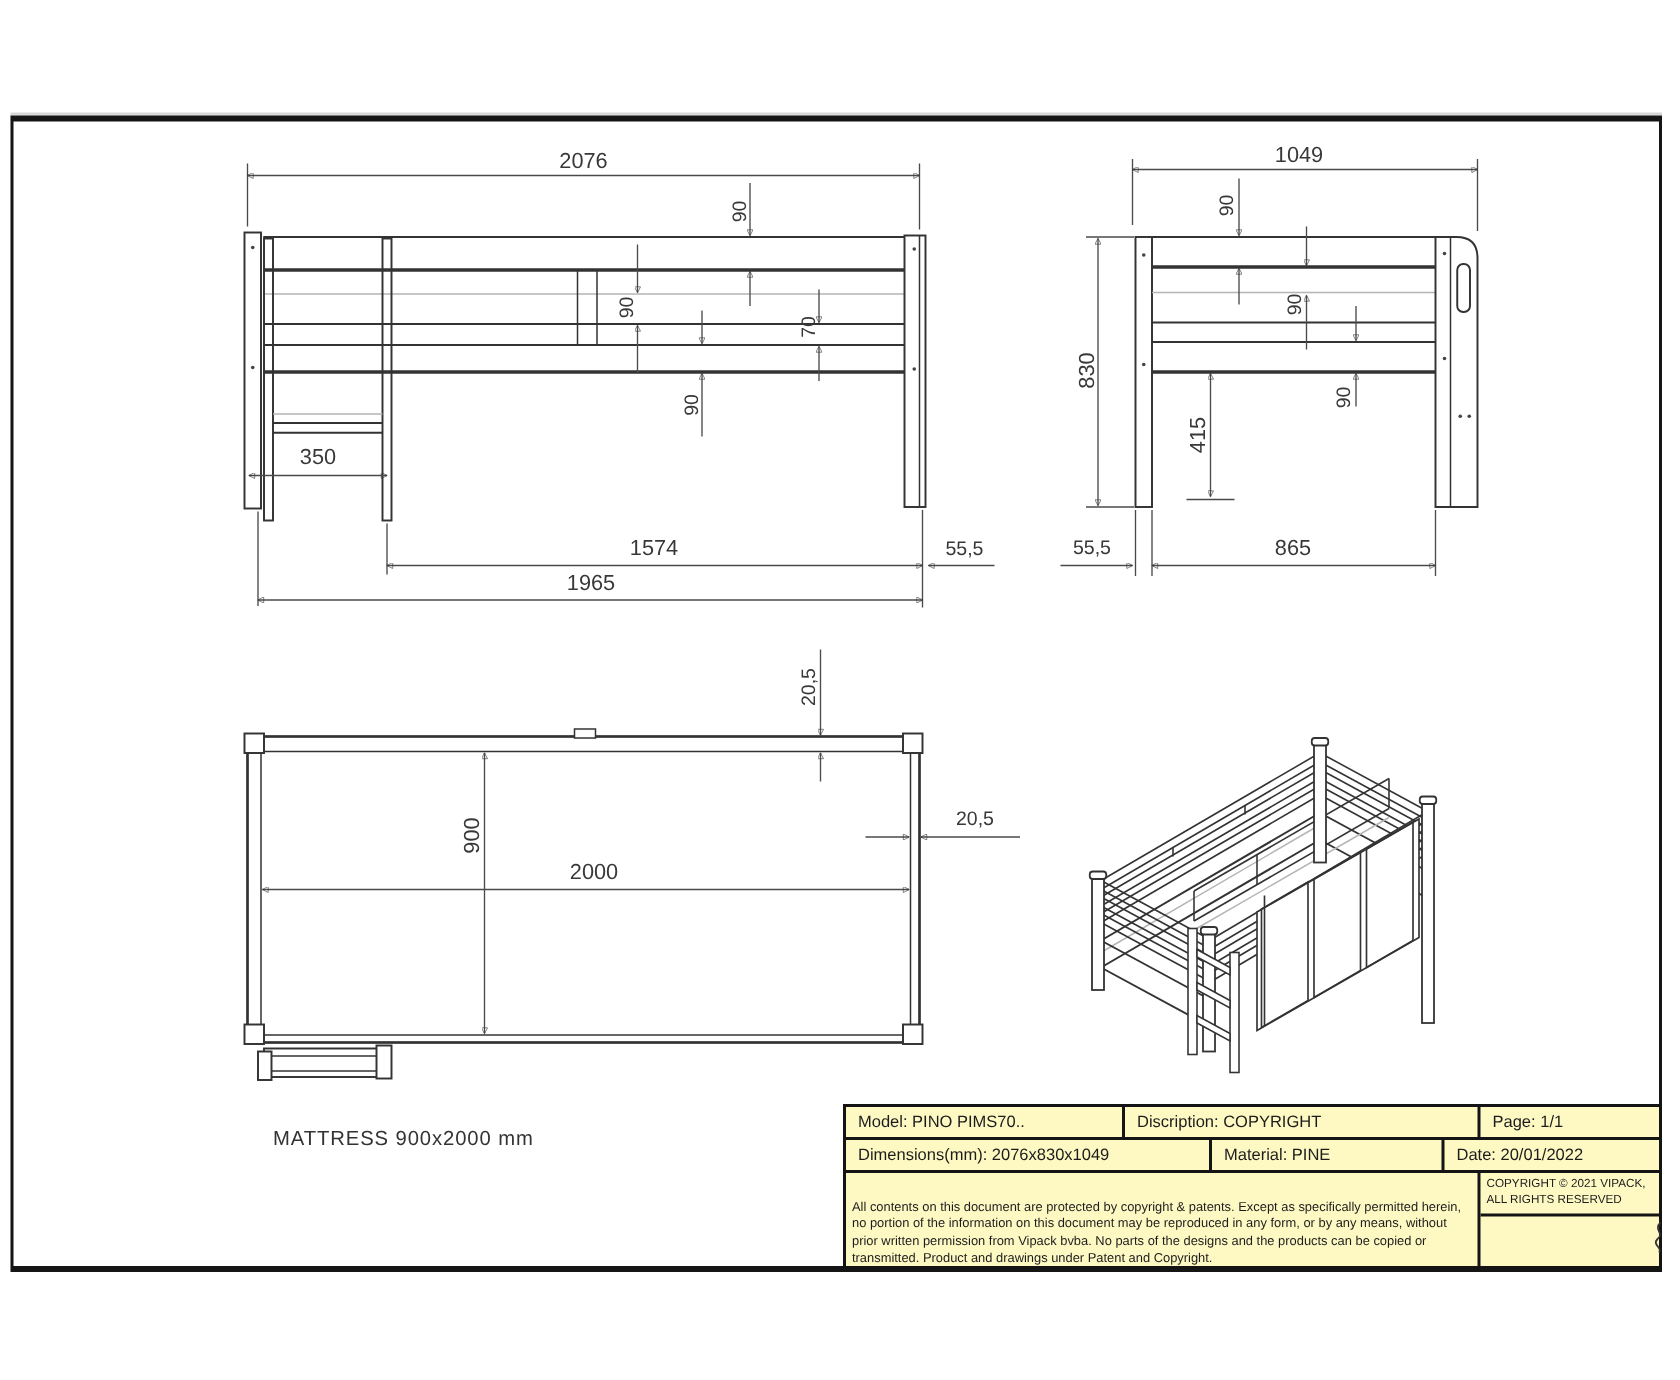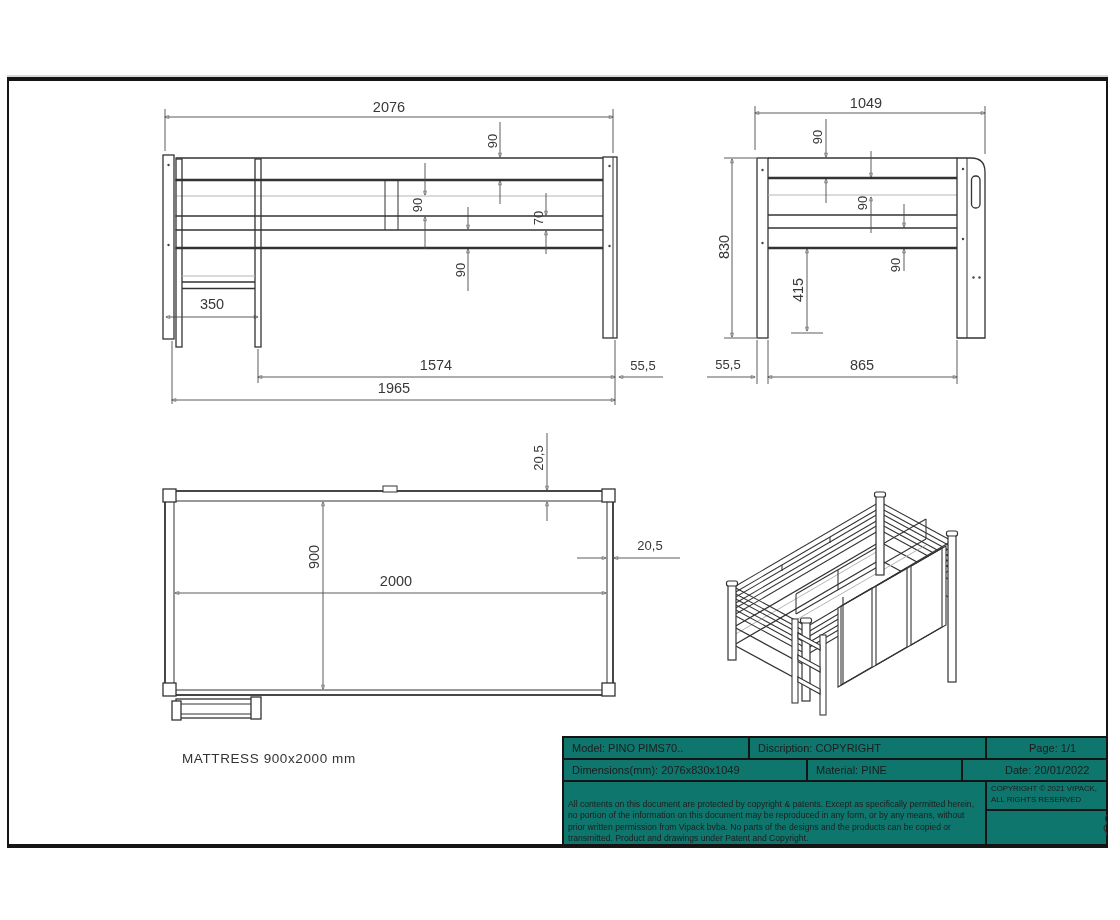--- a/index.html
+++ b/index.html
@@ -17,26 +17,26 @@
   .light{stroke:#b5b5b5;stroke-width:1;}
   .dim{stroke:#4a4a4a;stroke-width:0.9;}
   .wfill{fill:#fff;}
   .dot{fill:#444;stroke:none;}
   text.dt{font-family:"Liberation Sans",sans-serif;font-size:13px;fill:#383838;stroke:none;}
   text.dtl{font-size:14.5px;}
   .mattress-note{position:absolute;left:170px;top:751px;font-size:13.5px;color:#333;
                  letter-spacing:0.6px;margin-left:12px;}
   
   .tb{position:absolute;left:562px;top:736px;width:546px;height:110px;box-sizing:border-box;
-      border:2px solid #141414;background:#0f766e;font-size:11px;color:#1c1c1c;display:flex;
+      border:2px solid #141414;background:#fef9c3;font-size:11px;color:#1c1c1c;display:flex;
       flex-direction:column;}
   .tb-row{display:flex;box-sizing:border-box;border-bottom:2px solid #141414;}
   .tb-cell{box-sizing:border-box;padding:0 0 0 8px;display:flex;align-items:center;
            border-right:2px solid #141414;height:100%;}
-  .tb-cell.last{border-right:none;flex:1;margin-left:34px;}
+  .tb-cell.last{border-right:none;flex:1;}
   .r1{height:27px;}
   .r2{height:28px;}
   .r3{flex:1;border-bottom:none;}
   .legal{width:423px;box-sizing:border-box;border-right:2px solid #141414;
          font-size:8.6px;line-height:1.3;padding:17px 6px 0 4px;color:#1d1d1d;}
   .cpy-col{flex:1;display:flex;flex-direction:column;}
   .cpy{box-sizing:border-box;height:29px;border-bottom:2px solid #141414;
        font-size:7.8px;line-height:1.35;padding:2px 2px 0 4px;font-weight:400;}
   .cpy-empty{flex:1;position:relative;}
 </style>

